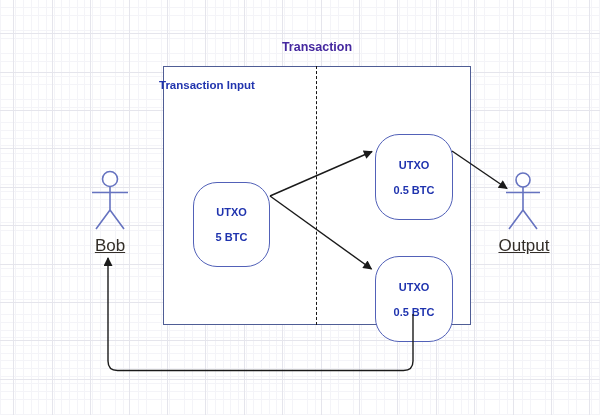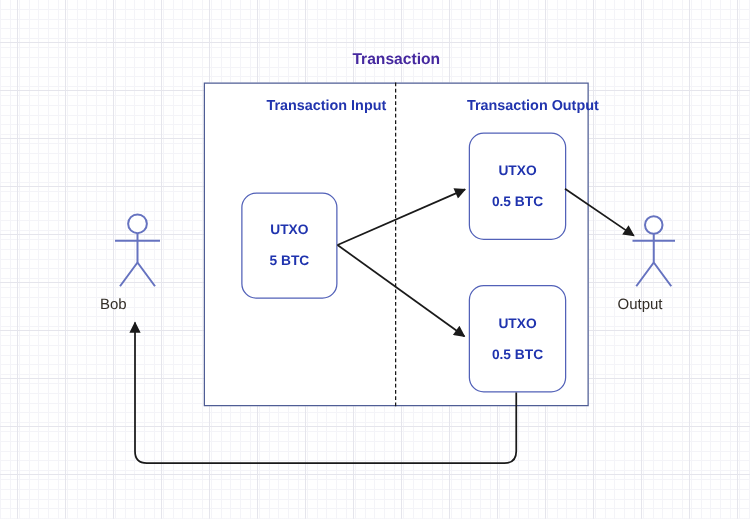--- a/index.html
+++ b/index.html
@@ -44,37 +44,37 @@
     background:#ffffff;
   }
   .divider{
     position:absolute;
     left:316px;top:66px;height:259px;width:0;
     border-left:1.6px dashed #161616;
   }
   .section-label{
     position:absolute;
     top:79px;width:150px;
-    text-align:right;
+    text-align:left;
     font-size:11.5px;font-weight:bold;
     color:var(--section-label);
     white-space:nowrap;
   }
   .section-label.input{left:159px;}
   .section-label.output{left:329px;}
   .utxo-box{
     position:absolute;
     border:1.6px solid var(--utxo-box-border);
-    border-radius:12px;
+    border-radius:24px;
     background:#ffffff;
     display:flex;flex-direction:column;
     align-items:center;justify-content:center;
     gap:13px;
     color:var(--utxo-text);
-    font-size:11px;font-weight:bold;
+    font-size:11px;font-weight:bold;margin-top:28px;
   }
   .utxo-box.input-utxo{left:193px;top:154px;width:77px;height:85px;}
   .utxo-box.output-utxo-1{left:375px;top:106px;width:78px;height:86px;}
   .utxo-box.output-utxo-2{left:375px;top:228px;width:78px;height:86px;}
   .overlay{
     position:absolute;left:0;top:0;width:600px;height:415px;
     pointer-events:none;
   }
   .arrow{
     stroke:var(--arrow);
@@ -84,38 +84,39 @@
   .arrowhead{fill:var(--arrow);}
   .actor{
     stroke:var(--actor-stroke);
     stroke-width:1.6;
     fill:none;
   }
   .actor .head{fill:#ffffff;}
   .actor-label{
     position:absolute;
     width:60px;
-    font-size:12px;
+    text-align:center;
+    font-size:17px;
     color:var(--actor-label);
+    text-decoration:underline;
   }
   .actor-label.bob{left:80px;top:236px;}
   .actor-label.alice{left:494px;top:236px;}
 </style>
 </head>
 <body>
 
 <div class="canvas">
 
   <div class="diagram-title">Transaction</div>
 
   <div class="outer-box"></div>
   <div class="divider"></div>
 
   <div class="section-label input">Transaction Input</div>
-  <div class="section-label output">Transaction Output</div>
 
   <div class="utxo-box input-utxo">
     <div>UTXO</div>
     <div>5 BTC</div>
   </div>
 
   <div class="utxo-box output-utxo-1">
     <div>UTXO</div>
     <div>0.5 BTC</div>
   </div>

